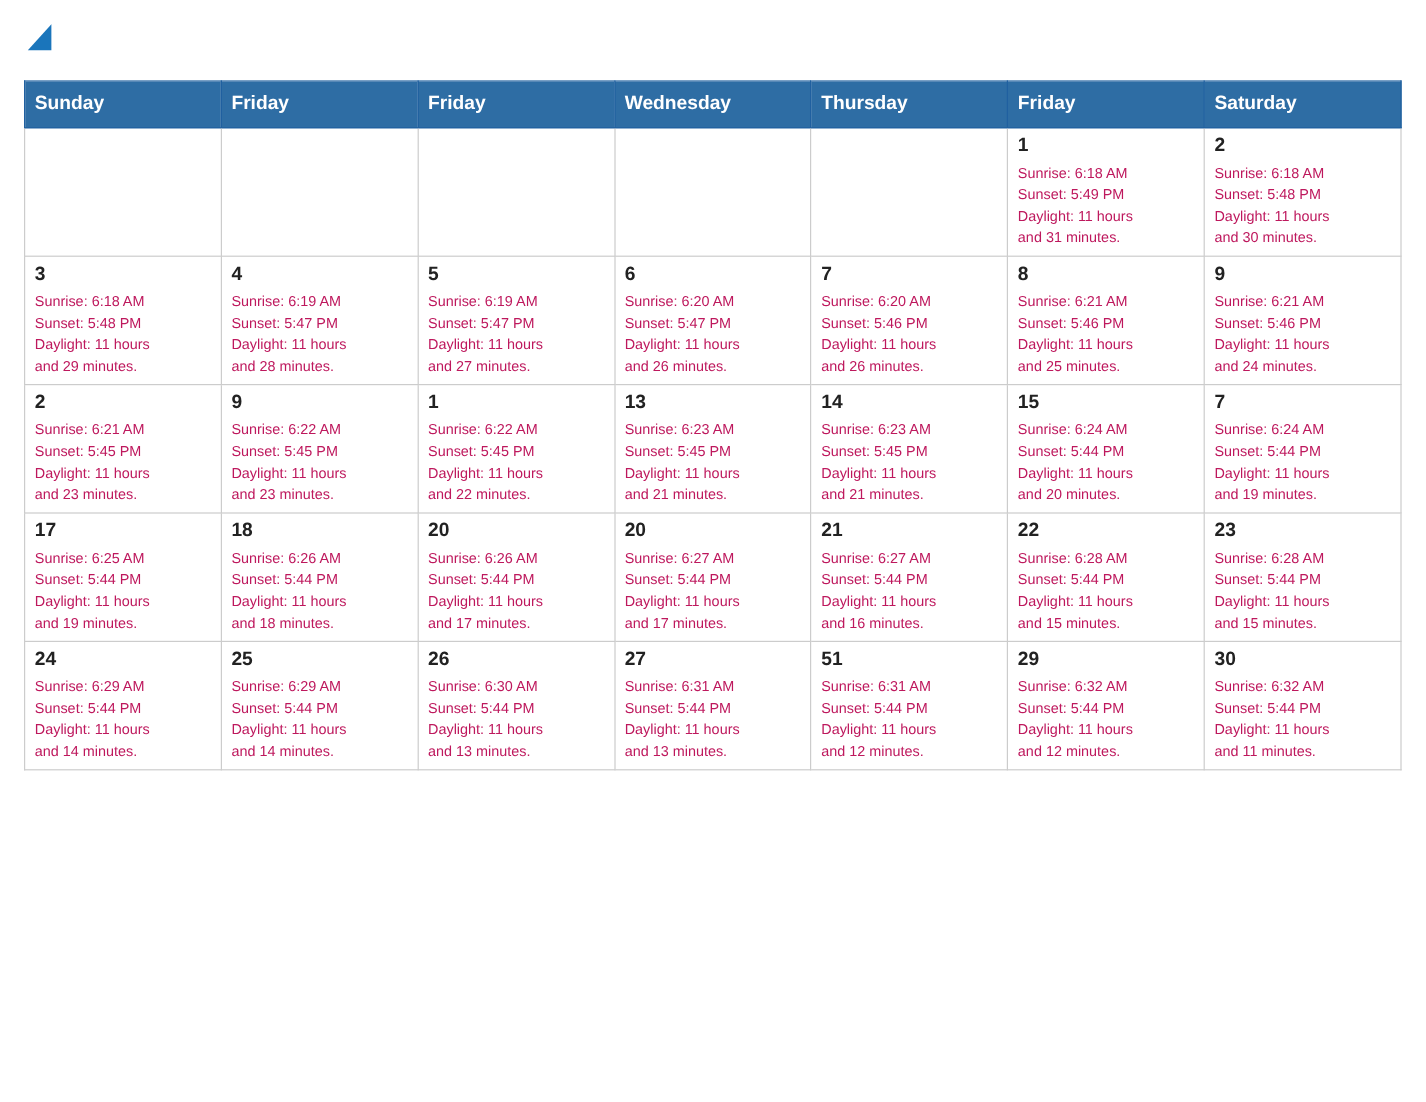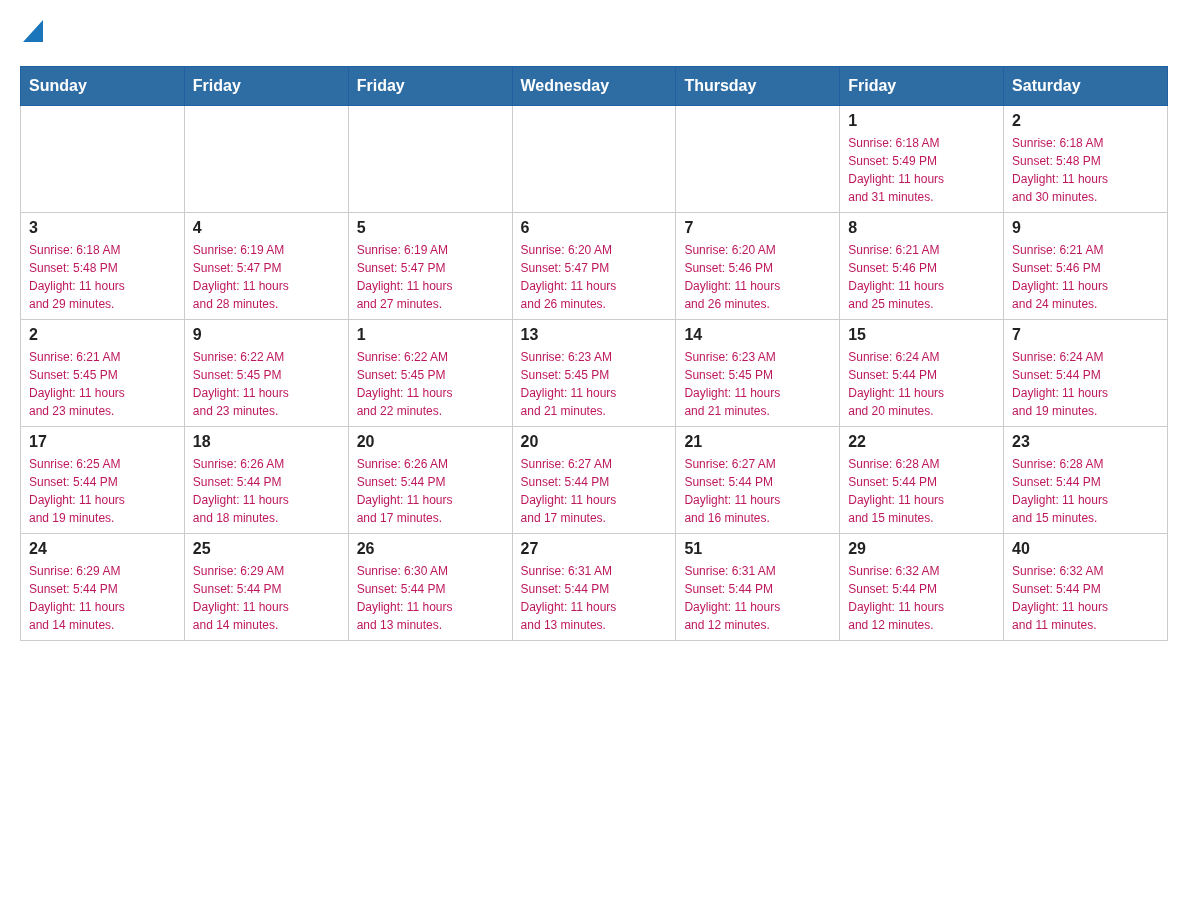--- a/index.html
+++ b/index.html
@@ -250,18 +250,18 @@
         </td>
         <td>
           <span class="day-number">51</span>
           <div class="day-info">Sunrise: 6:31 AM<br>Sunset: 5:44 PM<br>Daylight: 11 hours<br>and 12 minutes.</div>
         </td>
         <td>
           <span class="day-number">29</span>
           <div class="day-info">Sunrise: 6:32 AM<br>Sunset: 5:44 PM<br>Daylight: 11 hours<br>and 12 minutes.</div>
         </td>
         <td>
-          <span class="day-number">40</span>
+          <span class="day-number">30</span>
           <div class="day-info">Sunrise: 6:32 AM<br>Sunset: 5:44 PM<br>Daylight: 11 hours<br>and 11 minutes.</div>
         </td>
       </tr>
     </tbody>
 </table>
 
 </body></html>

